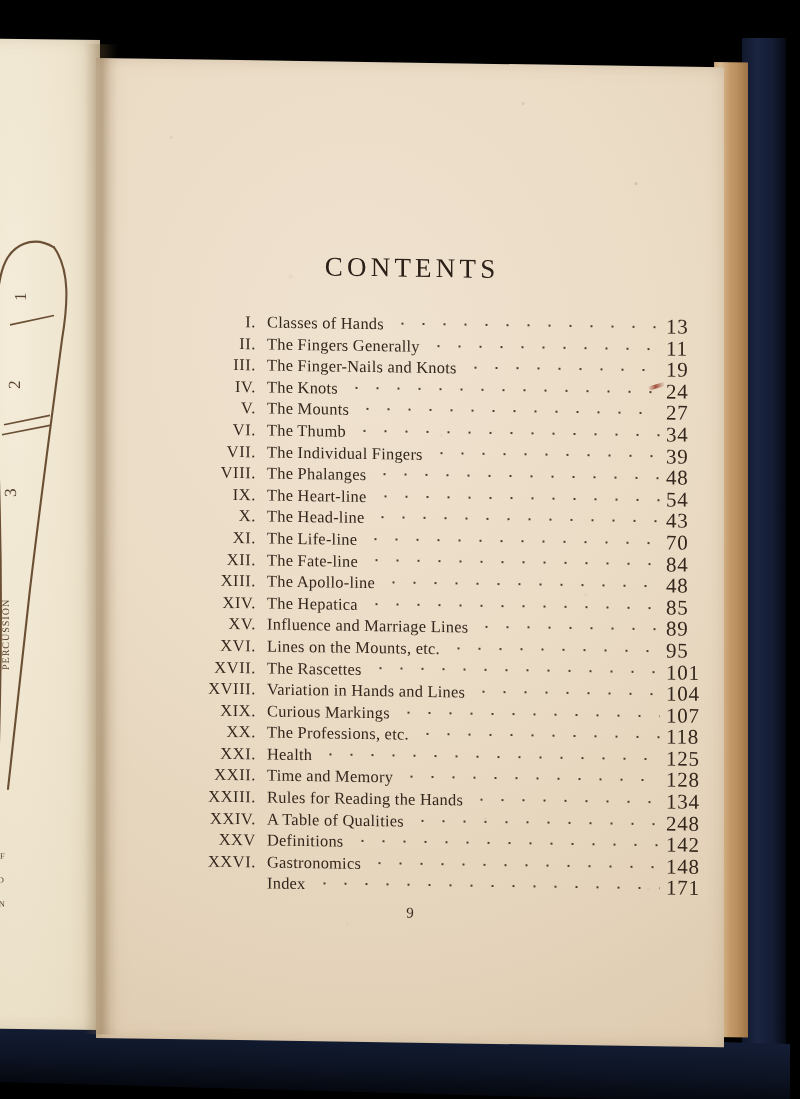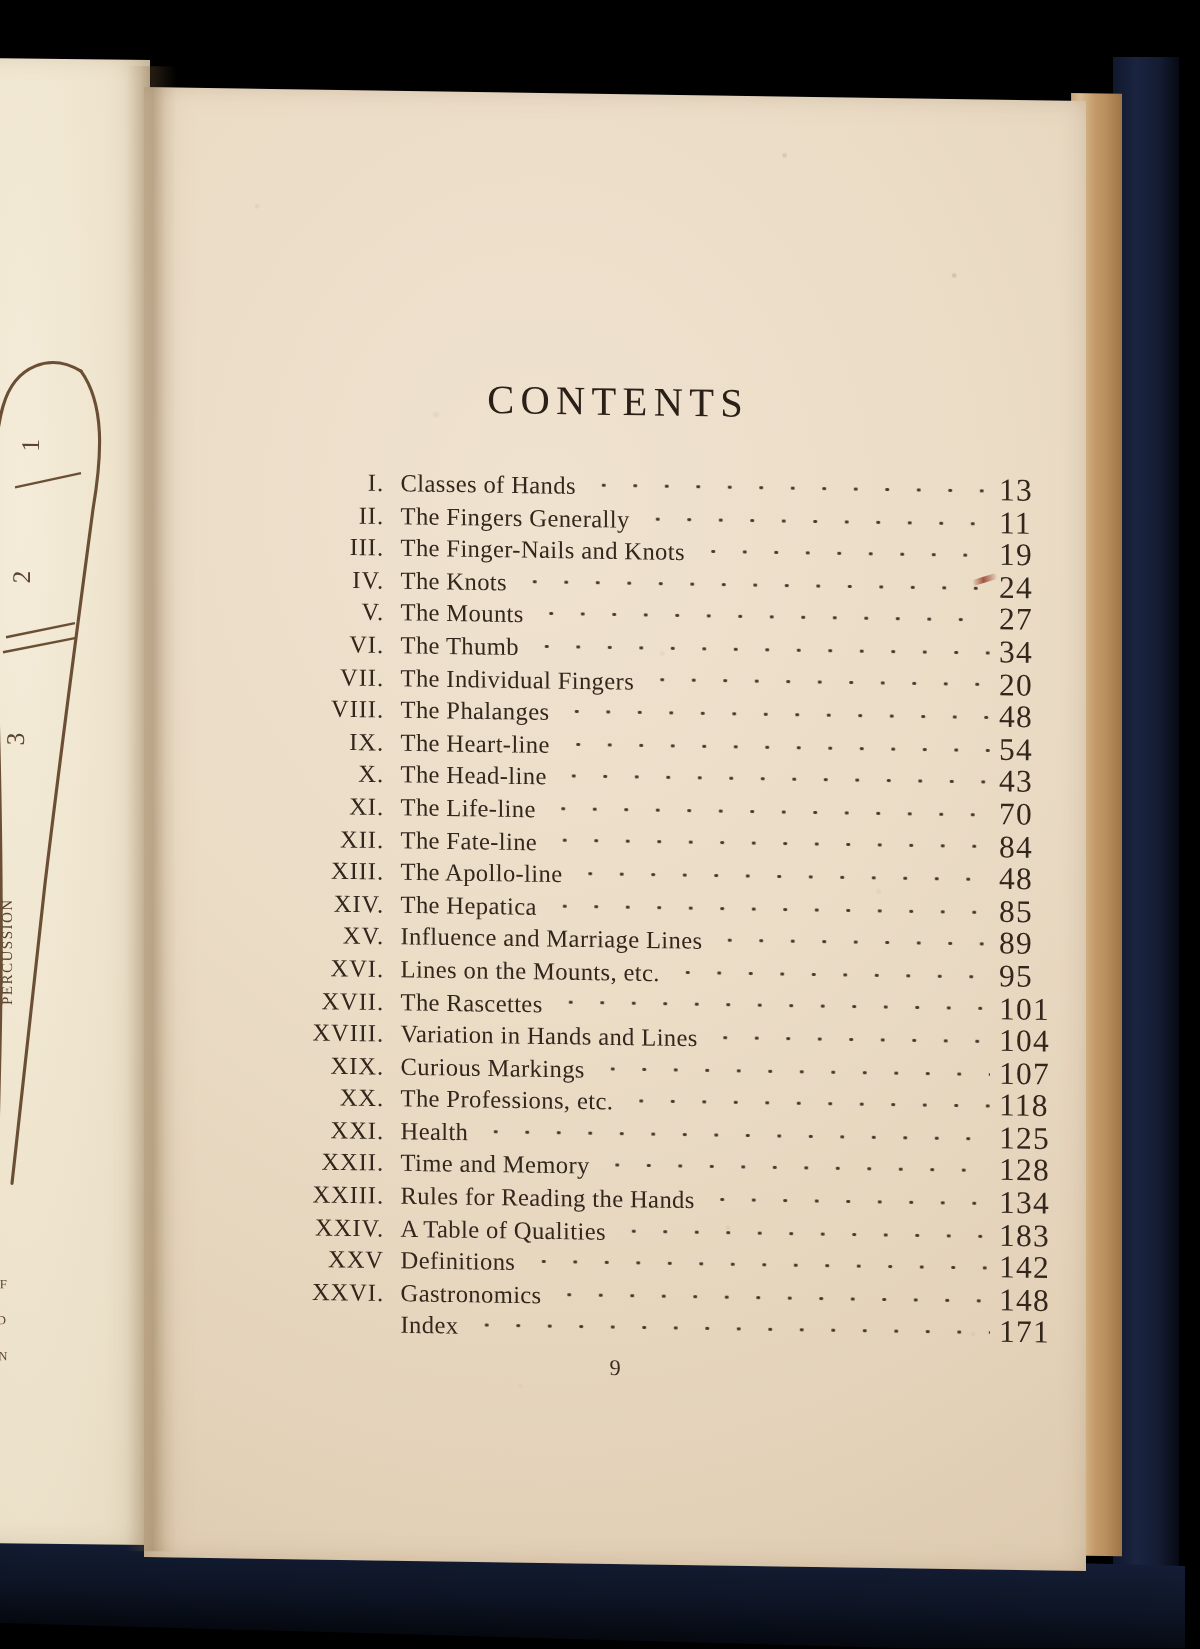--- a/index.html
+++ b/index.html
@@ -351,21 +351,21 @@
           <div class="toc-row">
             <span class="num">VI.</span>
             <span class="title-cell">The Thumb</span>
             <span class="leader"></span>
             <span class="pg">34</span>
           </div>
           <div class="toc-row">
             <span class="num">VII.</span>
             <span class="title-cell">The Individual Fingers</span>
             <span class="leader"></span>
-            <span class="pg">20</span>
+            <span class="pg">39</span>
           </div>
           <div class="toc-row">
             <span class="num">VIII.</span>
             <span class="title-cell">The Phalanges</span>
             <span class="leader"></span>
             <span class="pg">48</span>
           </div>
           <div class="toc-row">
             <span class="num">IX.</span>
             <span class="title-cell">The Heart-line</span>
@@ -453,21 +453,21 @@
           <div class="toc-row">
             <span class="num">XXIII.</span>
             <span class="title-cell">Rules for Reading the Hands</span>
             <span class="leader"></span>
             <span class="pg">134</span>
           </div>
           <div class="toc-row">
             <span class="num">XXIV.</span>
             <span class="title-cell">A Table of Qualities</span>
             <span class="leader"></span>
-            <span class="pg">183</span>
+            <span class="pg">248</span>
           </div>
           <div class="toc-row">
             <span class="num">XXV</span>
             <span class="title-cell">Definitions</span>
             <span class="leader"></span>
             <span class="pg">142</span>
           </div>
           <div class="toc-row">
             <span class="num">XXVI.</span>
             <span class="title-cell">Gastronomics</span>

